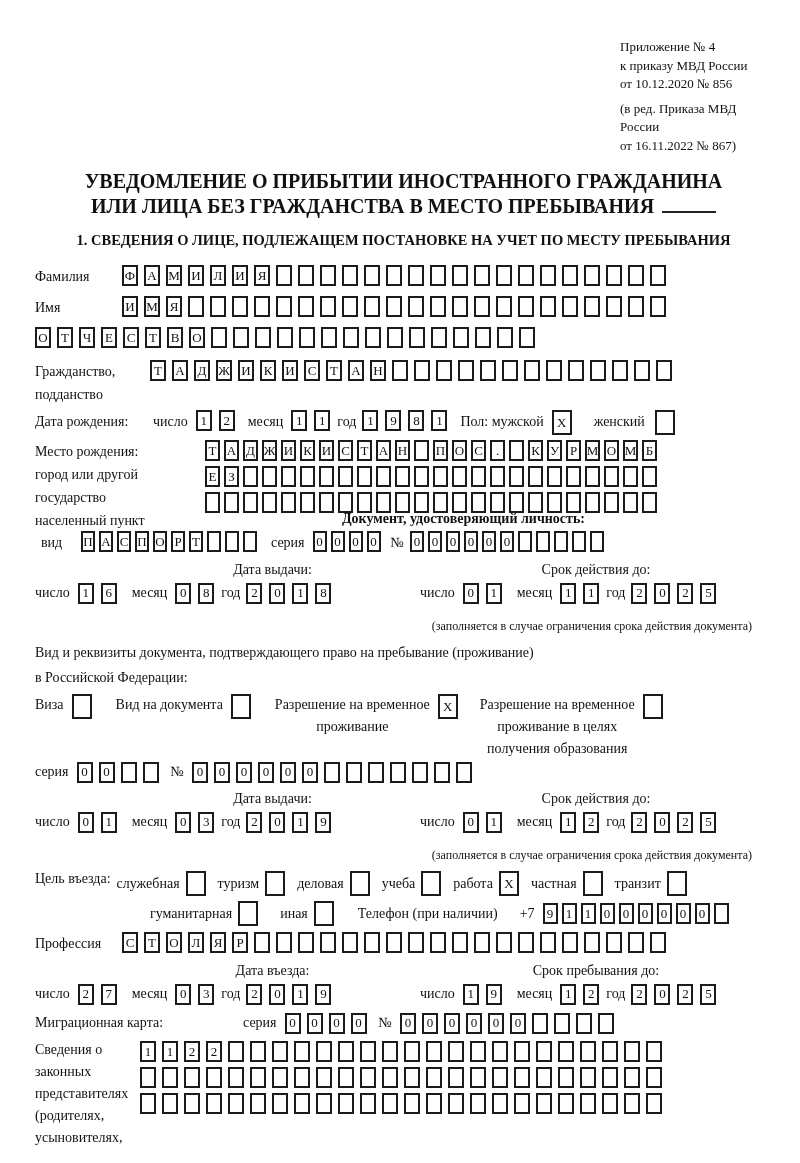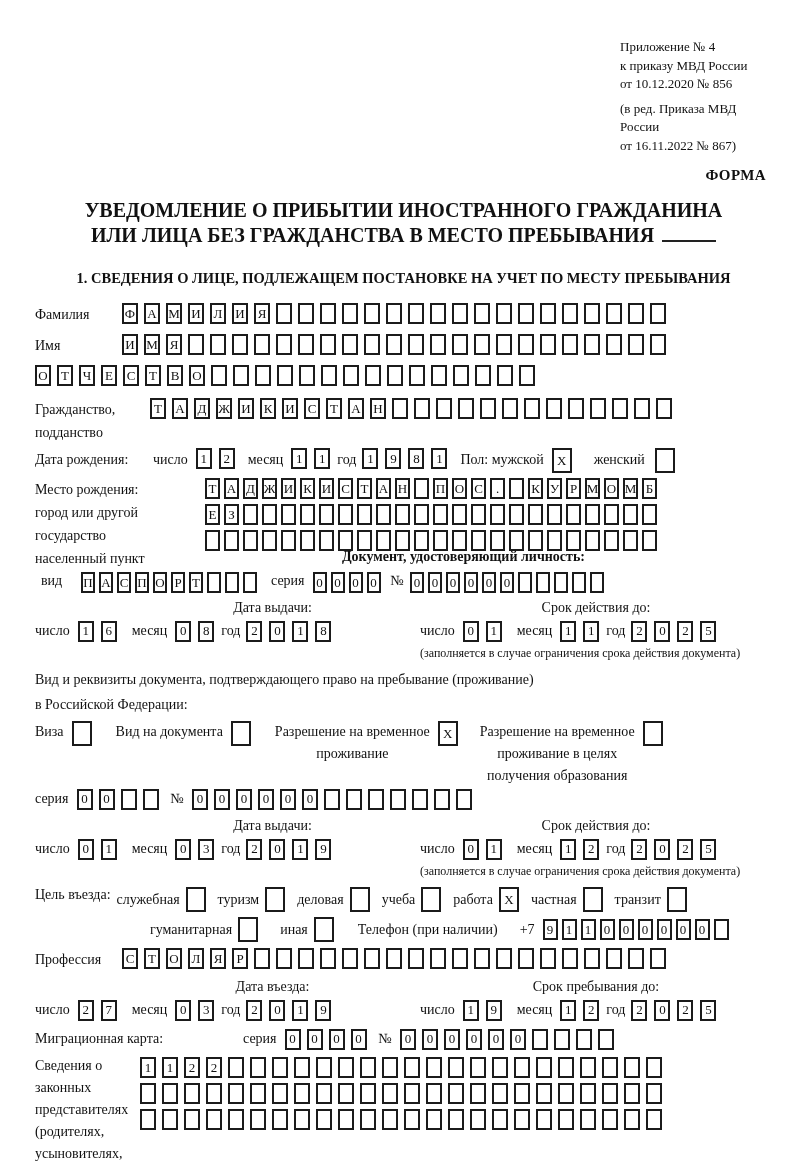--- a/index.html
+++ b/index.html
@@ -5,21 +5,21 @@
   *{box-sizing:border-box;margin:0;padding:0}
   body{background:#888;margin:0}
   .page{width:800px;height:1163px;background:#fff;padding:38px 28px 16px 35px;
         font-family:"Liberation Serif","DejaVu Serif",serif;color:#111;font-size:14px;
         overflow:hidden;position:relative}
   .hdr-note{margin-left:585px;font-size:13px;line-height:18.5px}
   .hdr-note .grp2{margin-top:6px}
   .forma{text-align:right;font-weight:bold;font-size:15px;margin-top:12px;padding-right:6px;letter-spacing:.4px}
   .title{text-align:center;font-weight:bold;font-size:20px;margin-top:14px;line-height:25px}
   .blank-line{display:inline-block;width:54px;border-bottom:2px solid #222;height:12px;margin-left:8px}
-  .sec-heading{font-weight:bold;font-size:14.5px;margin-top:22px;text-align:center;white-space:nowrap}
+  .sec-heading{font-weight:bold;font-size:14.5px;margin-top:13px;text-align:center;white-space:nowrap}
   .frow{display:flex;align-items:flex-start;margin-top:7px}
   .lbl{flex:none;line-height:24px}
   .lbl.two,.lbl.multi{line-height:23px}
   .cells{display:flex;flex:none;flex-wrap:nowrap}
   .cell{flex:none;width:16px;height:21px;border:2px solid #1b1b1b;margin-right:6px;
         display:flex;align-items:center;justify-content:center;font-size:13px;background:#fff}
   .tight .cell{width:15px;margin-right:4px}
   .vtight .cell{width:14px;margin-right:4px}
   .spread .cell{margin-right:7px}
   .box .cell{width:20px;height:25px}
@@ -30,21 +30,21 @@
   .doc-heading{text-align:center;font-weight:bold;font-size:14px;margin-top:-21px;padding-left:120px}
   .inline-lbl{flex:none;line-height:24px}
   .ml6{margin-left:6px}.ml8{margin-left:8px}.ml10{margin-left:10px}.ml12{margin-left:12px}
   .ml16{margin-left:16px}.ml18{margin-left:18px}.mr6{margin-right:6px}.mr8{margin-right:8px}.mr10{margin-right:10px}
   .twocol{display:flex;margin-top:6px}
   .col-l{width:385px;flex:none}
   .col-r{flex:1}
   .dhead{text-align:center;font-size:14px;line-height:17px}
   .dhead-l{padding-left:90px}
   .dline{display:flex;align-items:center;margin-top:3px}
-  .note{font-size:12px;line-height:16px;padding-right:20px;margin-top:2px}
+  .note{font-size:12px;line-height:16px;text-align:right;padding-right:20px;margin-top:13px}
   .intro{line-height:25px;margin-top:6px}
   .permits{display:flex;align-items:flex-start;margin-top:4px}
   .permit{display:flex;align-items:flex-start}
   .permit .ptxt{text-align:center;line-height:22px}
   .permit .box{margin-left:8px;margin-top:0}
   .opt{display:flex;align-items:center}
   .opt .box{margin-left:6px}
   .purpose1{display:flex;align-items:flex-start;margin-top:8px}
   .purpose1>*{margin-right:6px}
   .purpose2{display:flex;align-items:center;margin-top:5px;padding-left:115px}
@@ -55,21 +55,20 @@
 <div class="page">
 
   <div class="hdr-note">
     <div>Приложение № 4</div>
     <div>к приказу МВД России</div>
     <div>от 10.12.2020 № 856</div>
     <div class="grp2">(в ред. Приказа МВД России</div>
     <div>от 16.11.2022 № 867)</div>
   </div>
 
-  <div class="forma">ФОРМА</div>
 
   <div class="title">
     <div>УВЕДОМЛЕНИЕ О ПРИБЫТИИ ИНОСТРАННОГО ГРАЖДАНИНА</div>
     <div>
       <span>ИЛИ ЛИЦА БЕЗ ГРАЖДАНСТВА В МЕСТО ПРЕБЫВАНИЯ</span><span class="blank-line"></span>
     </div>
   </div>
 
   <div class="sec-heading">1. СВЕДЕНИЯ О ЛИЦЕ, ПОДЛЕЖАЩЕМ ПОСТАНОВКЕ НА УЧЕТ ПО МЕСТУ ПРЕБЫВАНИЯ</div>
 
@@ -309,21 +308,21 @@
           <span class="cell"></span>
           <span class="cell"></span>
           <span class="cell"></span>
           <span class="cell"></span>
         </span>
     </span>
   </div>
 
   <div class="doc-heading">Документ, удостоверяющий личность:</div>
 
-  <div class="frow" style="margin-top:4px;align-items:flex-end">
+  <div class="frow" style="margin-top:4px;align-items:flex-start">
     <span class="inline-lbl" style="width:46px;padding-left:6px">вид</span>
     <span class="cells vtight">
         <span class="cell">П</span>
         <span class="cell">А</span>
         <span class="cell">С</span>
         <span class="cell">П</span>
         <span class="cell">О</span>
         <span class="cell">Р</span>
         <span class="cell">Т</span>
         <span class="cell"></span>

